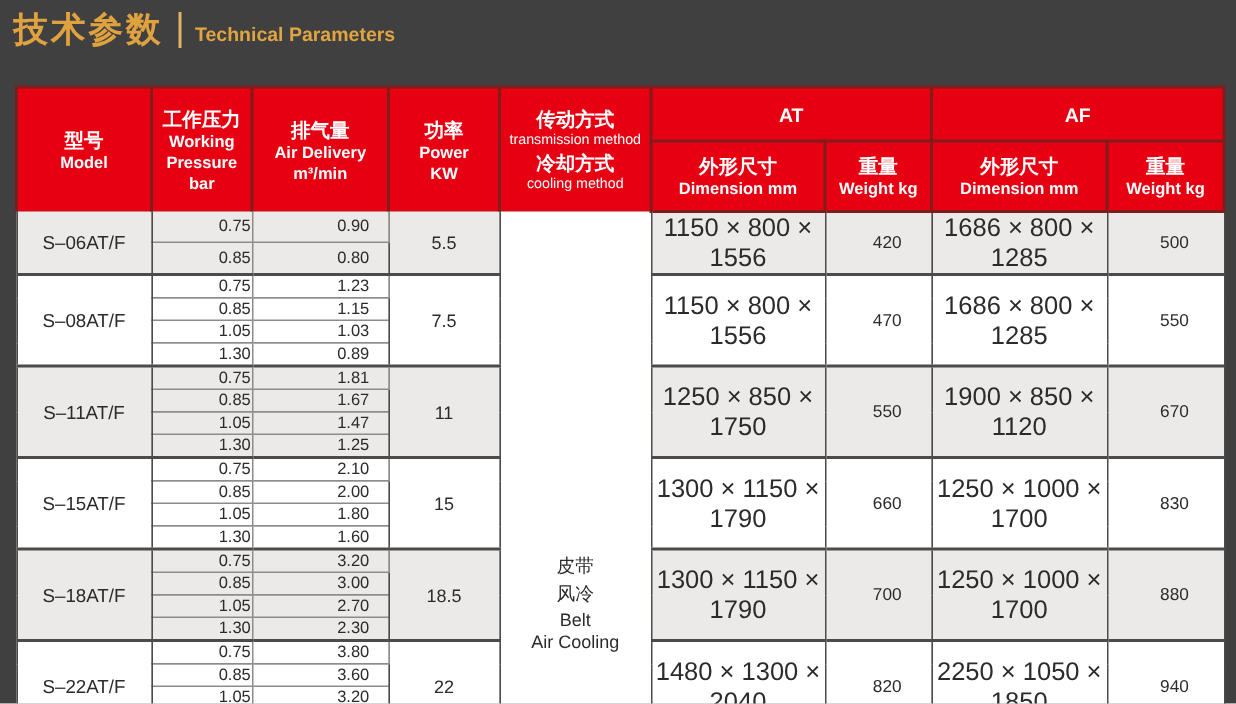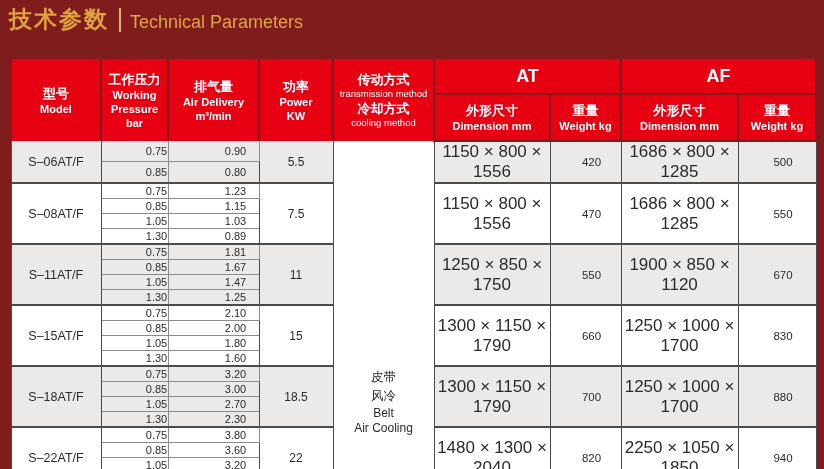--- a/index.html
+++ b/index.html
@@ -1,34 +1,34 @@
 <!DOCTYPE html>
 <html><head>
 <meta charset="utf-8">
 <style>
   * { margin:0; padding:0; box-sizing:border-box; }
   html,body { width:824px; height:469px; background:#fff;
     font-family:"Liberation Sans", sans-serif; overflow:hidden; }
-  .page { position:relative; width:824px; height:469px; background:#7f1d1d; }
+  .page { position:relative; width:824px; height:469px; background:#404040; }
 
   
   .title-row { position:absolute; left:9px; top:4px; display:flex; align-items:center; }
   .title-zh { color:#DFA23F; font-size:23px; font-weight:bold; letter-spacing:2px; }
   .title-divider { width:2px; height:24px; background:#E2B269; margin:0 9px 0 10px; }
-  .title-en { color:#E0A542; font-size:18px; font-weight:normal; padding-top:6px; }
+  .title-en { color:#E0A542; font-size:13px; font-weight:bold; padding-top:6px; }
 
   
   table.params { position:absolute; left:10px; top:57px; width:805px;
     border-collapse:collapse; table-layout:fixed; }
 
   thead th { background:#E60012; color:#fff; border:2px solid #7f1d1d;
     font-weight:bold; text-align:center; vertical-align:middle; padding:1px 0; }
   thead tr.band-row th { border-bottom-width:0; }
   thead th.spanner { border-bottom:none; }
-  thead th.band { height:36px; font-size:18px; }
+  thead th.band { height:36px; font-size:13px; }
   thead tr.sub-row th { height:47px; border-top-width:2px; }
   .th-zh { font-size:13px; line-height:17px; }
   .th-en { font-size:11px; line-height:14px; font-weight:bold; }
   .th-en-sm { font-size:9.5px; line-height:12px; font-weight:normal; }
 
   tbody td { text-align:center; vertical-align:middle; color:#2b2b2b;
     border:1px solid #8c8c8c; background-clip:padding-box; padding:0; }
   tbody td.num { font-size:11px; height:15px; line-height:14px;padding-left:44px; }
   tbody td.model { font-size:12.5px; border-left:1px solid #4b4b4b; }
   tbody td.power { font-size:12px; }

